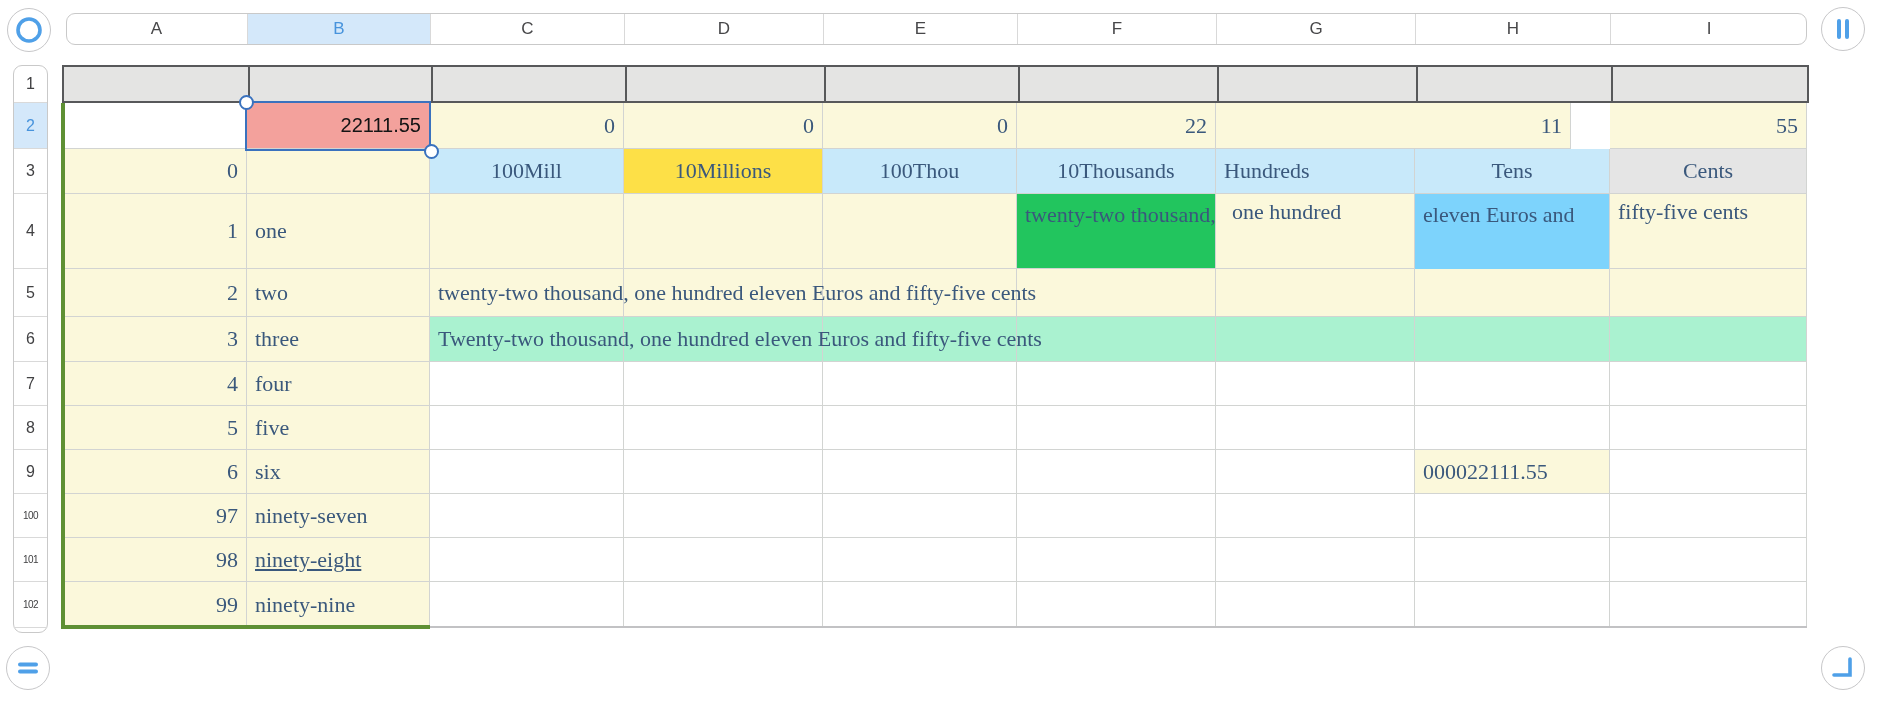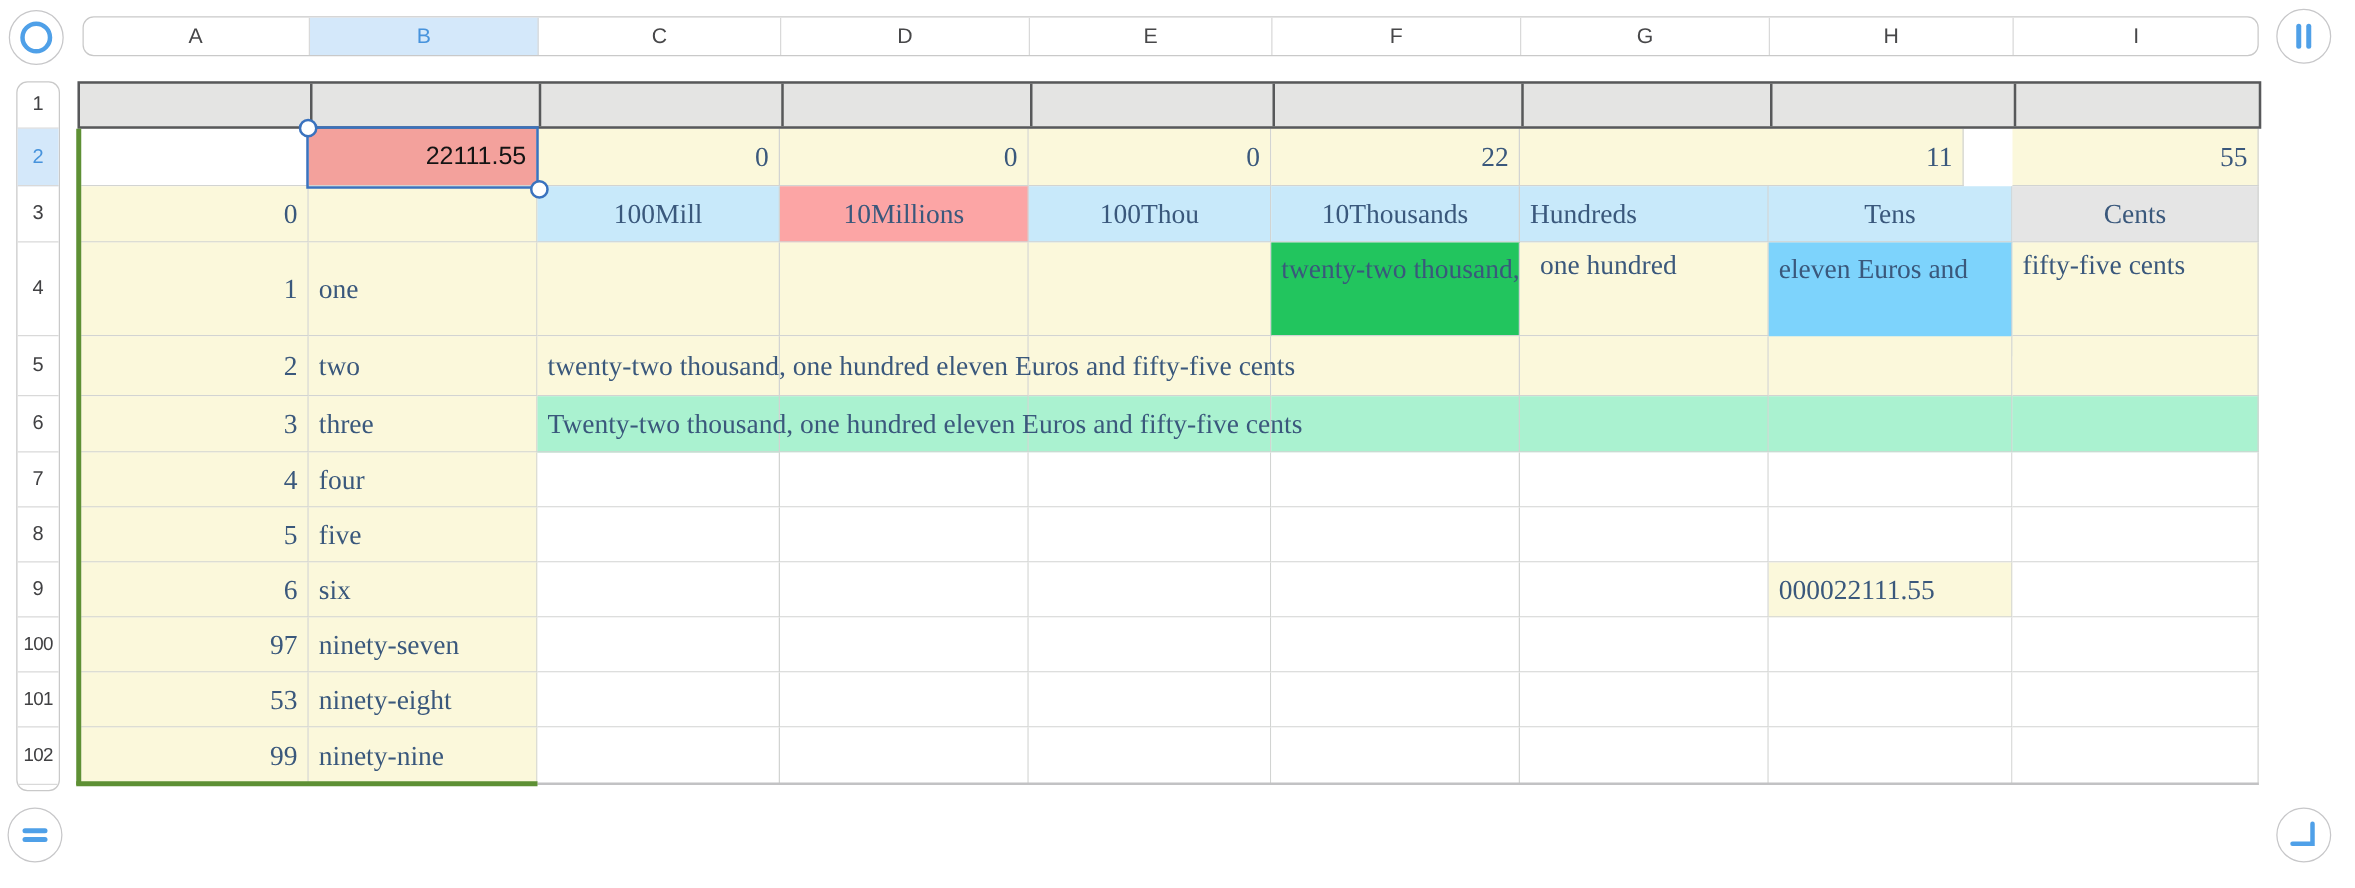--- a/index.html
+++ b/index.html
@@ -12,21 +12,21 @@
   #col-strip{position:absolute;left:66px;top:13px;width:1741px;height:32px;background:#fff;
              border:1px solid #c9c9c9;border-radius:9px;box-sizing:border-box;overflow:hidden;}
   .col-h{position:absolute;top:0;height:100%;display:flex;align-items:center;justify-content:center;
          font-size:17px;color:#474749;border-right:1px solid #d9d9d9;box-sizing:border-box;}
   .col-h.sel{background:#d4e8fa;color:#4793dc;}
   
   #row-strip{position:absolute;left:13px;top:65px;width:35px;height:568px;background:#fff;
              border:1px solid #c9c9c9;border-radius:9px;box-sizing:border-box;overflow:hidden;}
   .row-h{position:absolute;left:0;width:100%;display:flex;align-items:center;justify-content:center;
          font-size:16px;color:#414143;border-bottom:1px solid #d9d9d9;box-sizing:border-box;}
-  .row-h.small{font-size:15px;letter-spacing:-0.5px;}
+  .row-h.small{font-size:10px;letter-spacing:-0.5px;}
   .row-h.sel{background:#d4e8fa;color:#4793dc;}
   
   .cell{position:absolute;display:flex;align-items:center;box-sizing:border-box;
         border-right:1px solid #d2d4d2;border-bottom:1px solid #d2d4d2;padding:0 8px;overflow:hidden;}
   .serif{font-family:"Liberation Serif","DejaVu Serif",serif;font-size:22px;color:#3a587c;}
   .sansval{font-family:"Liberation Sans",sans-serif;font-size:20px;color:#141414;}
   .al-l{justify-content:flex-start;}
   .al-r{justify-content:flex-end;}
   .al-c{justify-content:center;}
   .va-t{align-items:flex-start;padding-top:5px;}
@@ -162,21 +162,21 @@
       <div class="cell serif al-r" style="left: 1610px; top: 103px; width: 197px; height: 46px; background: rgb(251, 248, 219);">
         <span>55</span>
       </div>
       <div class="cell serif al-r" style="left: 65px; top: 149px; width: 182px; height: 45px; background: rgb(251, 248, 219);">
         <span>0</span>
       </div>
       <div class="cell serif al-l" style="left: 247px; top: 149px; width: 183px; height: 45px; background: rgb(251, 248, 219);"></div>
       <div class="cell serif al-c" style="left: 430px; top: 149px; width: 194px; height: 45px; background: rgb(200, 233, 250);">
         <span>100Mill</span>
       </div>
-      <div class="cell serif al-c" style="left: 624px; top: 149px; width: 199px; height: 45px; background: #fca5a5;">
+      <div class="cell serif al-c" style="left: 624px; top: 149px; width: 199px; height: 45px; background: #fde047;">
         <span>10Millions</span>
       </div>
       <div class="cell serif al-c" style="left: 823px; top: 149px; width: 194px; height: 45px; background: rgb(200, 233, 250);">
         <span>100Thou</span>
       </div>
       <div class="cell serif al-c" style="left: 1017px; top: 149px; width: 199px; height: 45px; background: rgb(200, 233, 250);">
         <span>10Thousands</span>
       </div>
       <div class="cell serif al-l" style="left: 1216px; top: 149px; width: 199px; height: 45px; background: rgb(200, 233, 250);">
         <span>Hundreds</span>
@@ -286,23 +286,23 @@
         <span>ninety-seven</span>
       </div>
       <div class="cell serif al-l" style="left: 430px; top: 494px; width: 194px; height: 44px; background: rgb(255, 255, 255);"></div>
       <div class="cell serif al-l" style="left: 624px; top: 494px; width: 199px; height: 44px; background: rgb(255, 255, 255);"></div>
       <div class="cell serif al-l" style="left: 823px; top: 494px; width: 194px; height: 44px; background: rgb(255, 255, 255);"></div>
       <div class="cell serif al-l" style="left: 1017px; top: 494px; width: 199px; height: 44px; background: rgb(255, 255, 255);"></div>
       <div class="cell serif al-l" style="left: 1216px; top: 494px; width: 199px; height: 44px; background: rgb(255, 255, 255);"></div>
       <div class="cell serif al-l" style="left: 1415px; top: 494px; width: 195px; height: 44px; background: rgb(255, 255, 255);"></div>
       <div class="cell serif al-l" style="left: 1610px; top: 494px; width: 197px; height: 44px; background: rgb(255, 255, 255);"></div>
       <div class="cell serif al-r" style="left: 65px; top: 538px; width: 182px; height: 44px; background: rgb(251, 248, 219);">
-        <span>53</span>
-      </div>
-      <div class="cell serif al-l" style="left: 247px; top: 538px; width: 183px; height: 44px; background: rgb(251, 248, 219);">
+        <span>98</span>
+      </div>
+      <div class="cell serif al-l" style="left: 247px; top: 538px; width: 183px; height: 44px; background: rgb(251, 248, 219); text-decoration: underline;">
         <span>ninety-eight</span>
       </div>
       <div class="cell serif al-l" style="left: 430px; top: 538px; width: 194px; height: 44px; background: rgb(255, 255, 255);"></div>
       <div class="cell serif al-l" style="left: 624px; top: 538px; width: 199px; height: 44px; background: rgb(255, 255, 255);"></div>
       <div class="cell serif al-l" style="left: 823px; top: 538px; width: 194px; height: 44px; background: rgb(255, 255, 255);"></div>
       <div class="cell serif al-l" style="left: 1017px; top: 538px; width: 199px; height: 44px; background: rgb(255, 255, 255);"></div>
       <div class="cell serif al-l" style="left: 1216px; top: 538px; width: 199px; height: 44px; background: rgb(255, 255, 255);"></div>
       <div class="cell serif al-l" style="left: 1415px; top: 538px; width: 195px; height: 44px; background: rgb(255, 255, 255);"></div>
       <div class="cell serif al-l" style="left: 1610px; top: 538px; width: 197px; height: 44px; background: rgb(255, 255, 255);"></div>
       <div class="cell serif al-r" style="left: 65px; top: 582px; width: 182px; height: 46px; background: rgb(251, 248, 219);">

